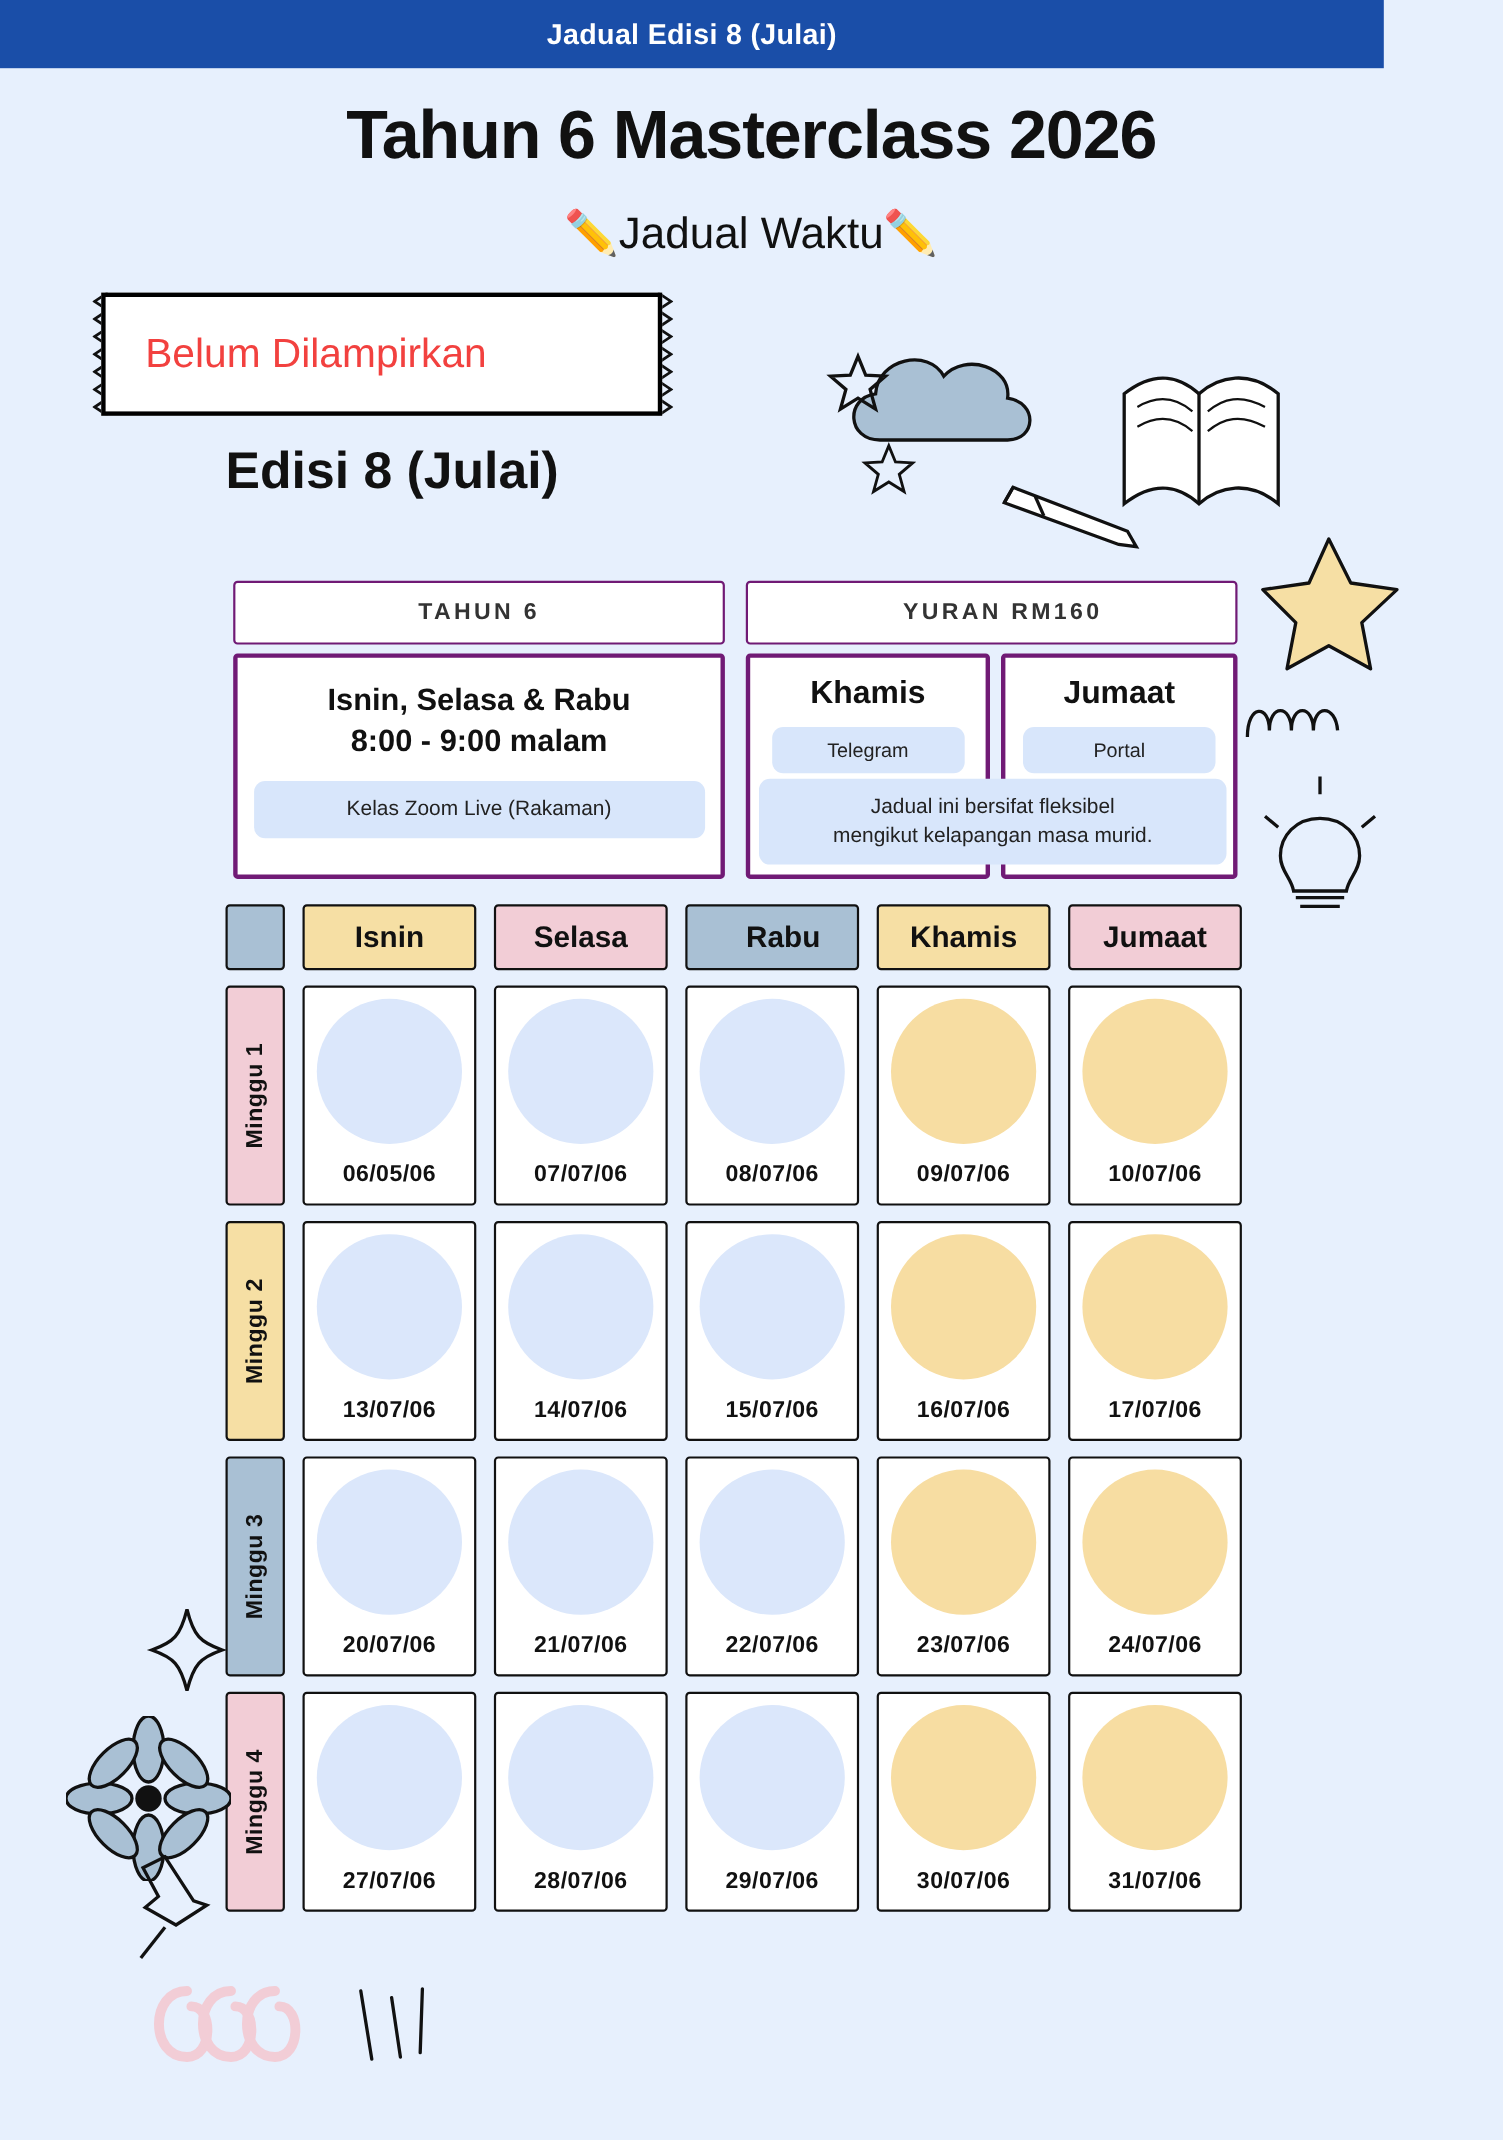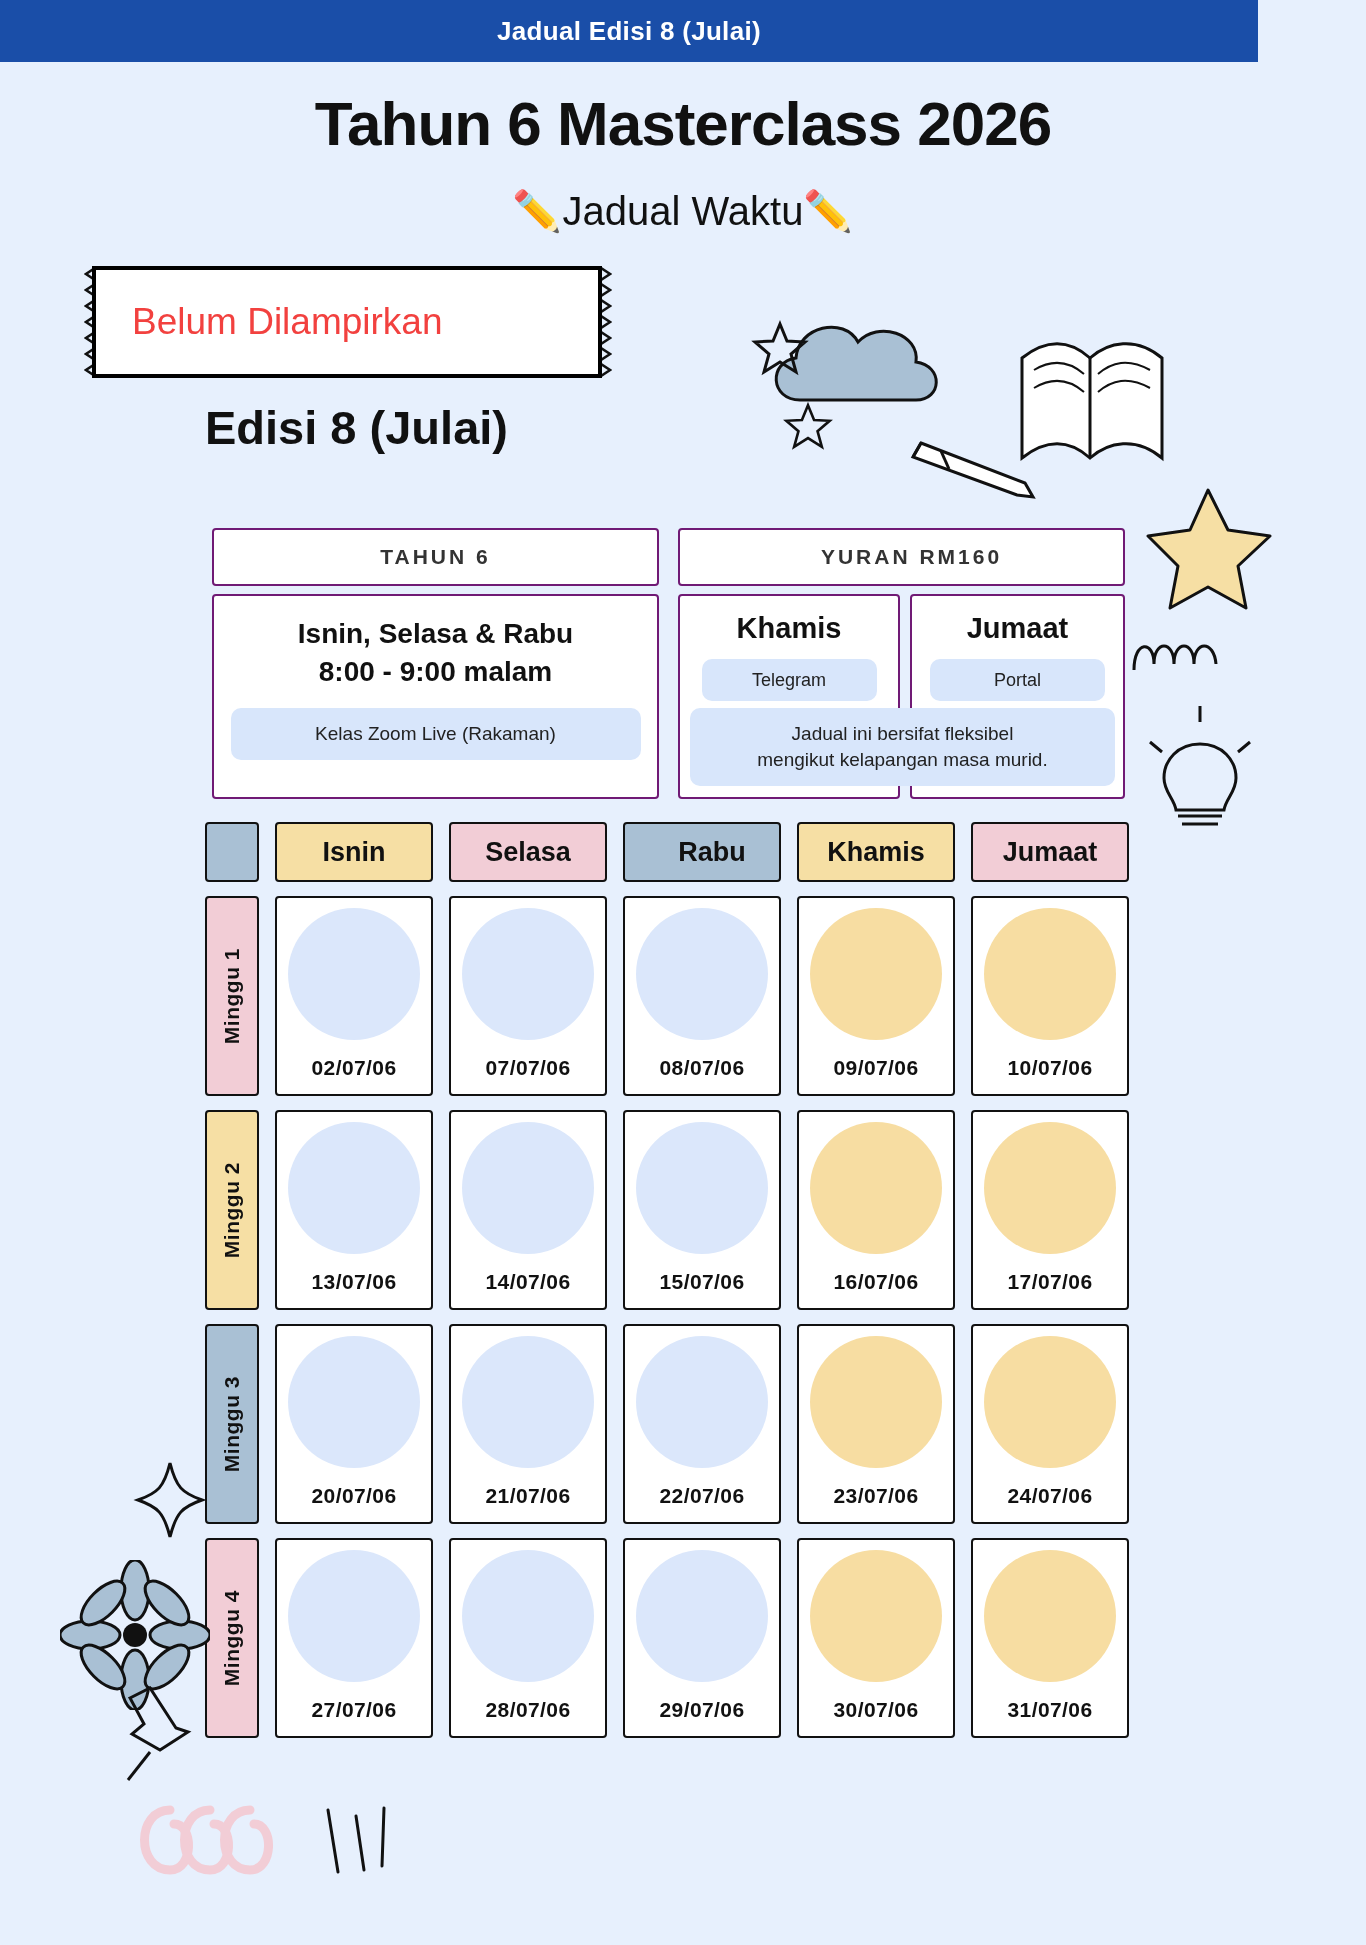--- a/index.html
+++ b/index.html
@@ -107,21 +107,21 @@
     font-weight: bold;
     letter-spacing: 3px;
     color: #333333;
   }
   #head-tahun { top: 528px; left: 212px; width: 447px; }
   #head-yuran { top: 528px; left: 678px; width: 447px; padding-left: 20px; }
 
   .info-card {
     position: absolute;
     background: #ffffff;
-    border: 2px solid #701a75;
+    border: 4px solid #701a75;
     border-radius: 4px;
   }
   #card-days {
     top: 594px; left: 212px; width: 447px; height: 205px;
     padding-top: 22px;
     text-align: center;
   }
   #card-days .l1 { font-size: 28px; font-weight: bold; color: #111; }
   #card-days .l2 { font-size: 28px; font-weight: bold; color: #111; margin-top: 6px; }
   .chip {
@@ -341,21 +341,21 @@
         <div class="dayhead" style="background: rgb(169, 192, 212); padding-left: 20px;">Rabu</div>
         <div class="dayhead" style="background: rgb(246, 223, 164);">Khamis</div>
         <div class="dayhead" style="background: rgb(242, 205, 214);">Jumaat</div>
       </div>
       <div class="cal-row">
         <div class="week-label" style="background: rgb(242, 205, 214);">
           <span>Minggu 1</span>
         </div>
         <div class="cell">
           <div class="blob" style="background: rgb(219, 231, 251);"></div>
-          <div class="date">02/07/06</div>
+          <div class="date">06/05/06</div>
         </div>
         <div class="cell">
           <div class="blob" style="background: rgb(219, 231, 251);"></div>
           <div class="date">07/07/06</div>
         </div>
         <div class="cell">
           <div class="blob" style="background: rgb(219, 231, 251);"></div>
           <div class="date">08/07/06</div>
         </div>
         <div class="cell">

